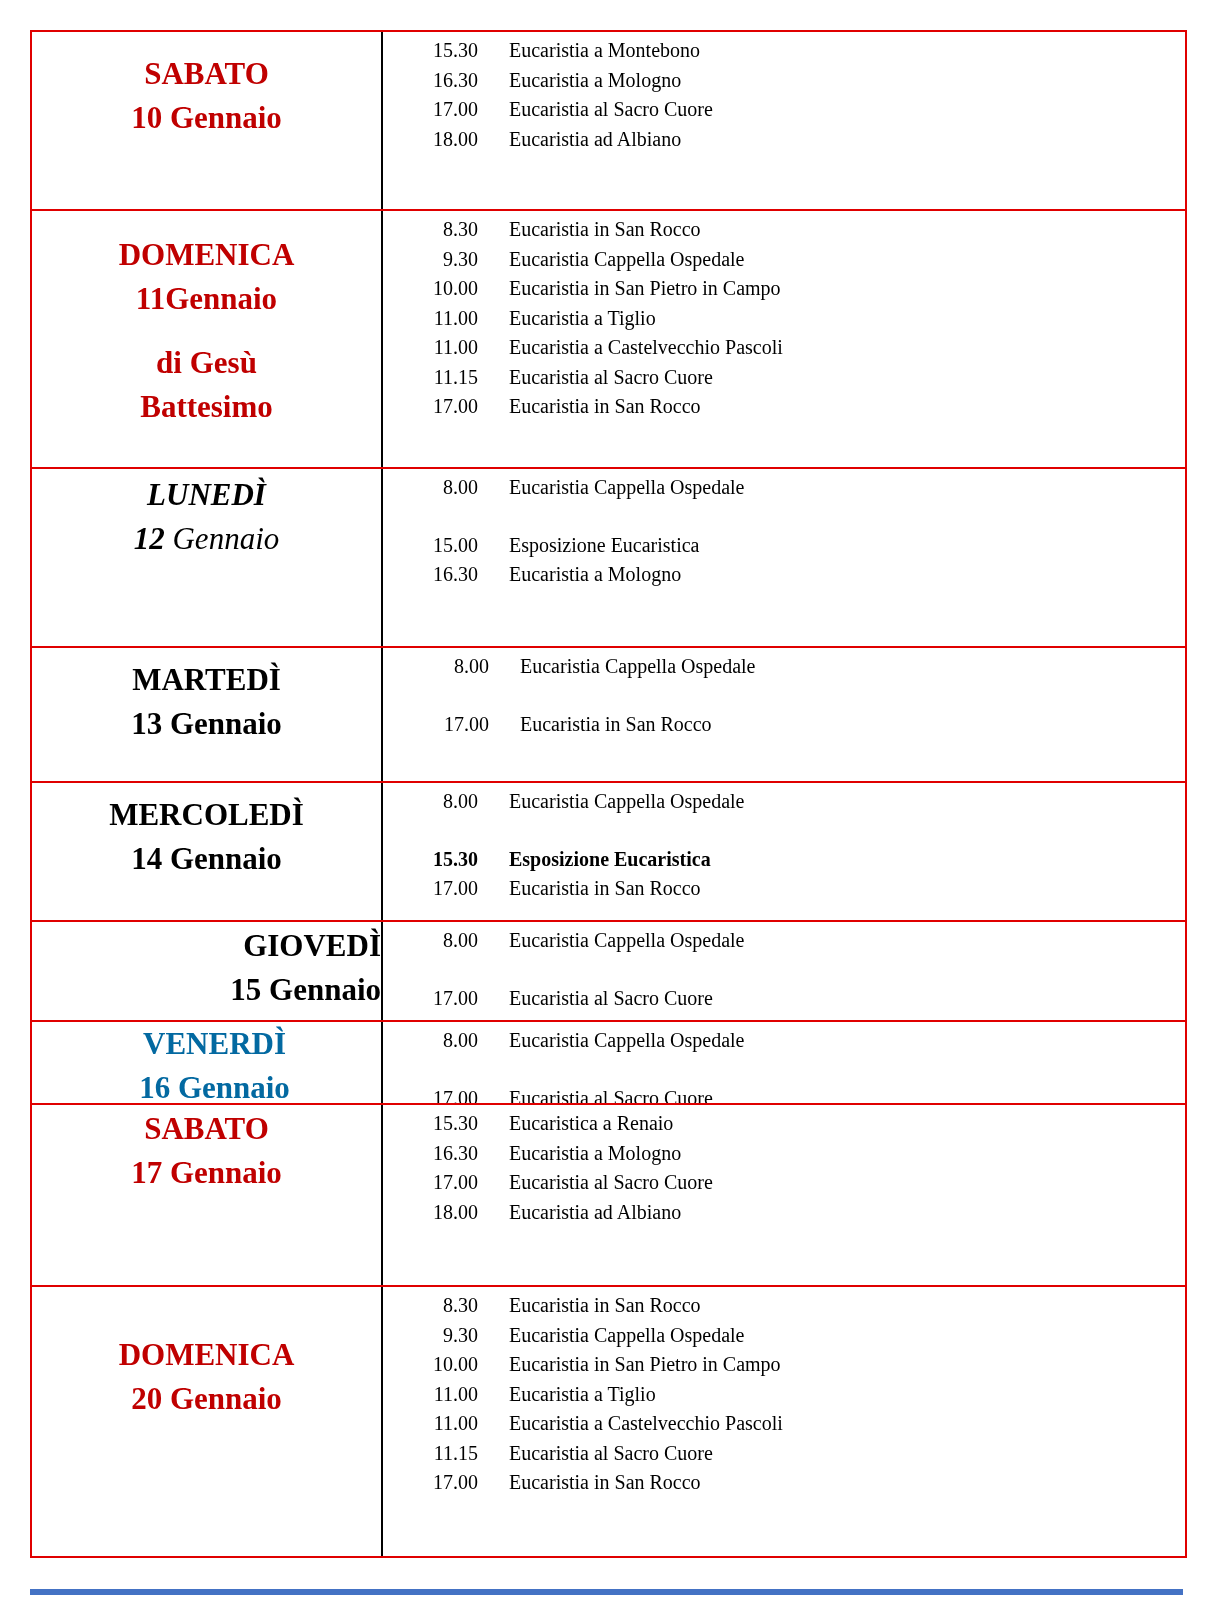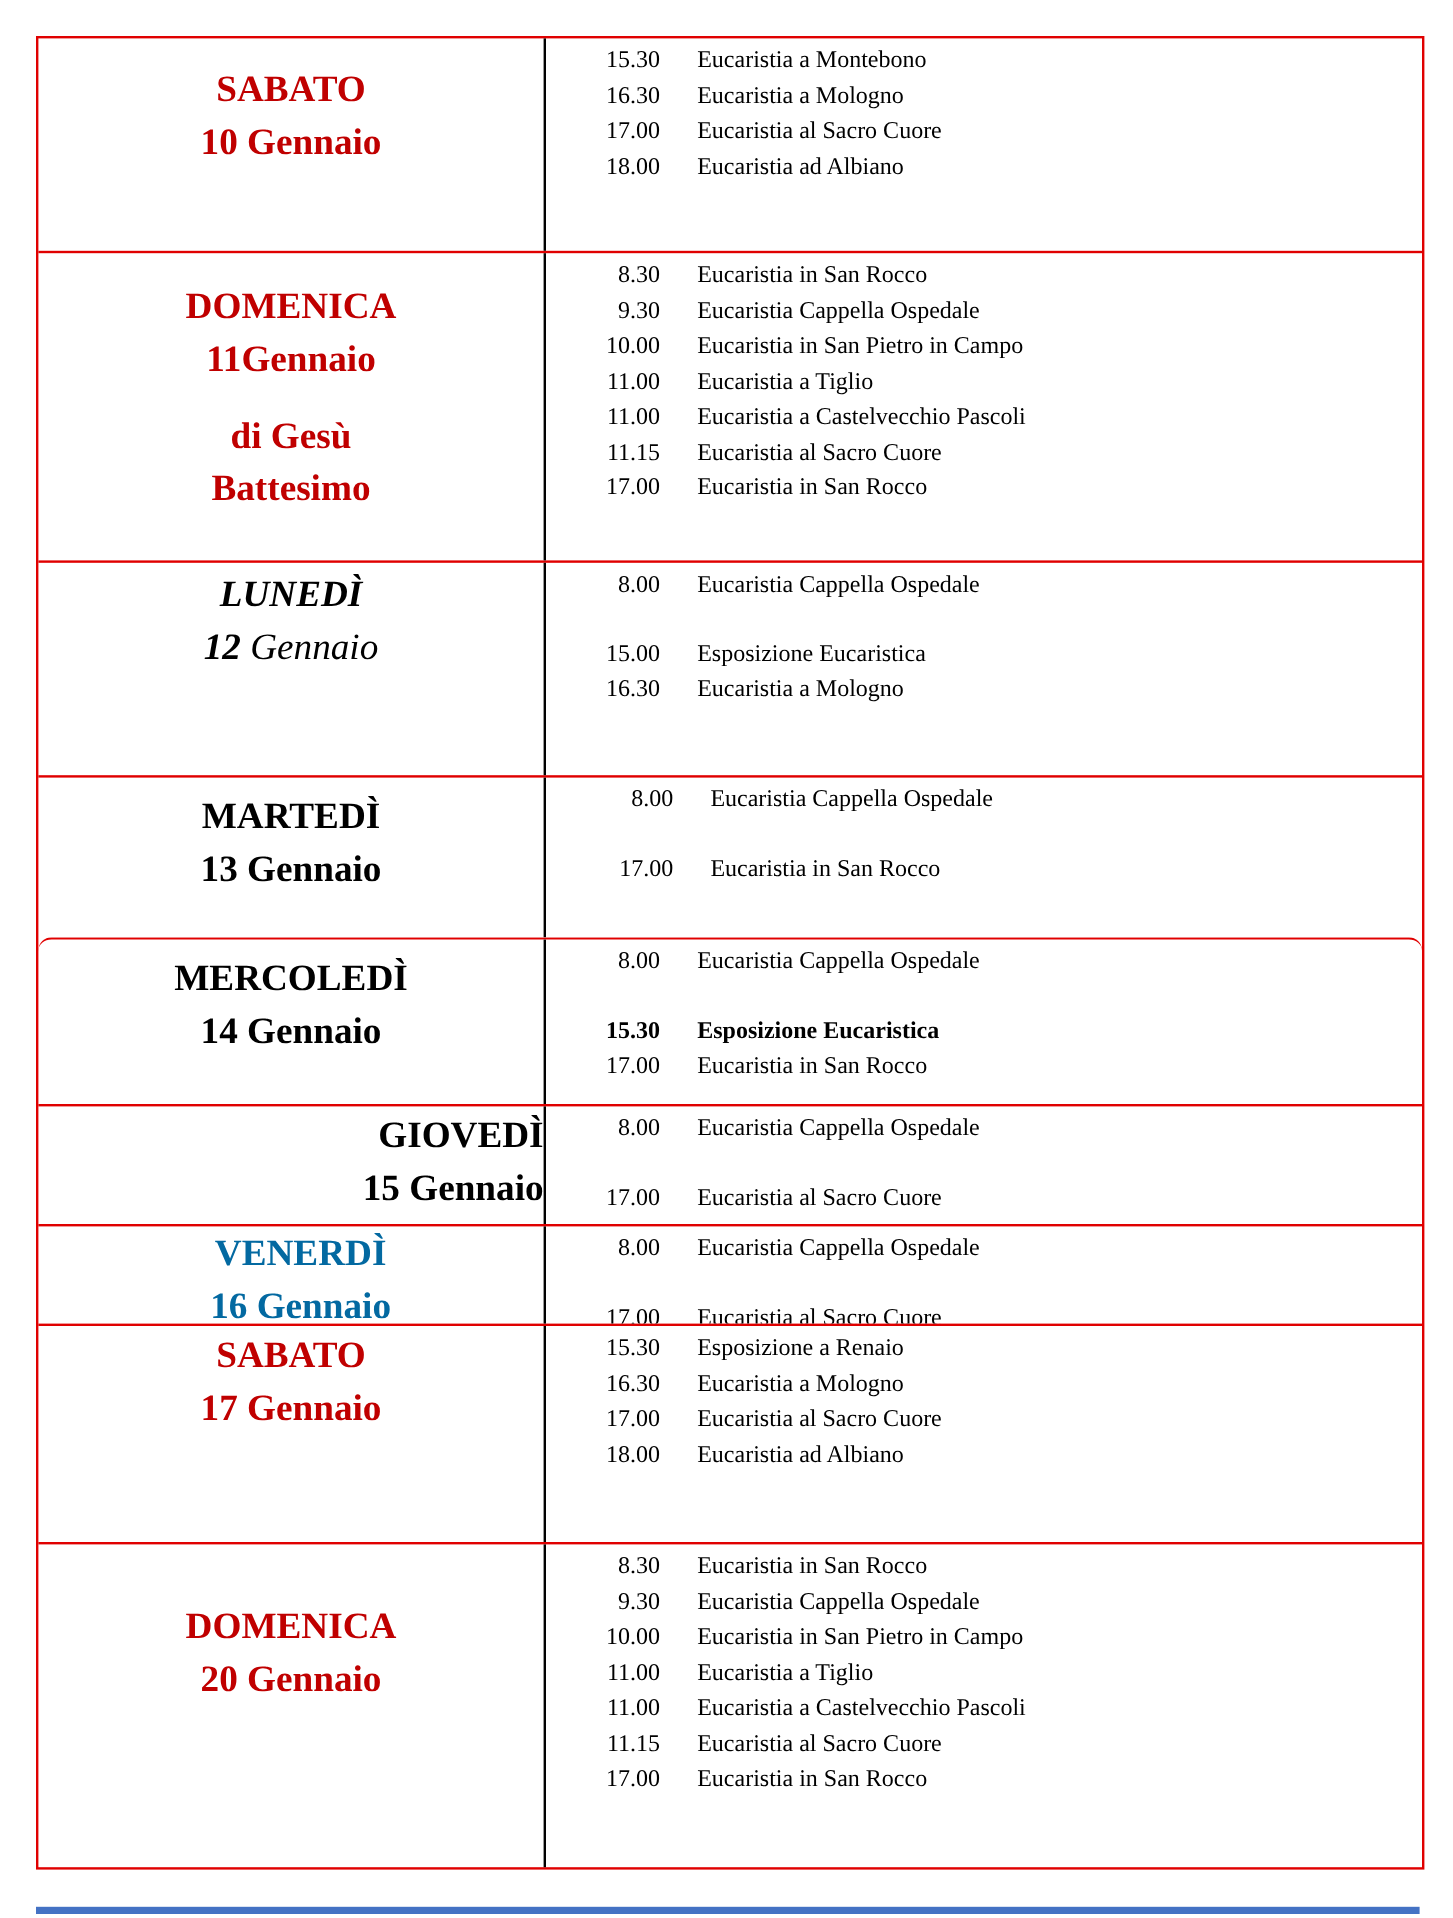--- a/index.html
+++ b/index.html
@@ -12,27 +12,27 @@
     position:absolute;left:30px;top:30px;width:1153px;
     border:2px solid var(--border-red,#e00000);
   }
   .row{display:flex;box-sizing:border-box;border-top:2px solid var(--border-red,#e00000);}
   .row:first-child{border-top:none;}
   
   .row:nth-child(1){height:177px;}
   .row:nth-child(2){height:258px;}
   .row:nth-child(3){height:179px;}
   .row:nth-child(4){height:135px;gap:11px;}
-  .row:nth-child(5){height:139px;border-radius:11px;}
+  .row:nth-child(5){height:139px;}
   .row:nth-child(6){height:100px;}
   .row:nth-child(7){height:83px;}
   .row:nth-child(8){height:182px;}
   .row:nth-child(9){height:271px;}
   .day-cell{
-    width:423px;flex-shrink:0;box-sizing:border-box;
+    width:351px;flex-shrink:0;box-sizing:border-box;
     border-right:2px solid var(--divider-black,#000000);
     text-align:center;overflow:hidden;
   }
   .row:nth-child(1) .day-cell{padding-top:20px;}
   .row:nth-child(2) .day-cell{padding-top:22px;}
   .row:nth-child(3) .day-cell{padding-top:4px;font-style:italic;}
   .row:nth-child(4) .day-cell{padding-top:10px;}
   .row:nth-child(5) .day-cell{padding-top:10px;}
   .row:nth-child(6) .day-cell{padding-top:2px;}
   .row:nth-child(7) .day-cell{padding-top:0px;}
@@ -208,21 +208,21 @@
       </div>
     </div>
     <div class="row">
       <div class="day-cell" style="color: rgb(192, 0, 0);">
         <div class="day-line"><span class="">SABATO</span></div>
         <div class="day-line"><span class="">17 Gennaio</span></div>
       </div>
       <div class="events-cell">
         <div class="event-row">
           <span class="time">15.30</span>
-          <span class="title">Esposizione a Renaio</span>
+          <span class="title">Eucaristica a Renaio</span>
         </div>
         <div class="event-row">
           <span class="time">16.30</span>
           <span class="title">Eucaristia a Mologno</span>
         </div>
         <div class="event-row">
           <span class="time">17.00</span>
           <span class="title">Eucaristia al Sacro Cuore</span>
         </div>
         <div class="event-row">

